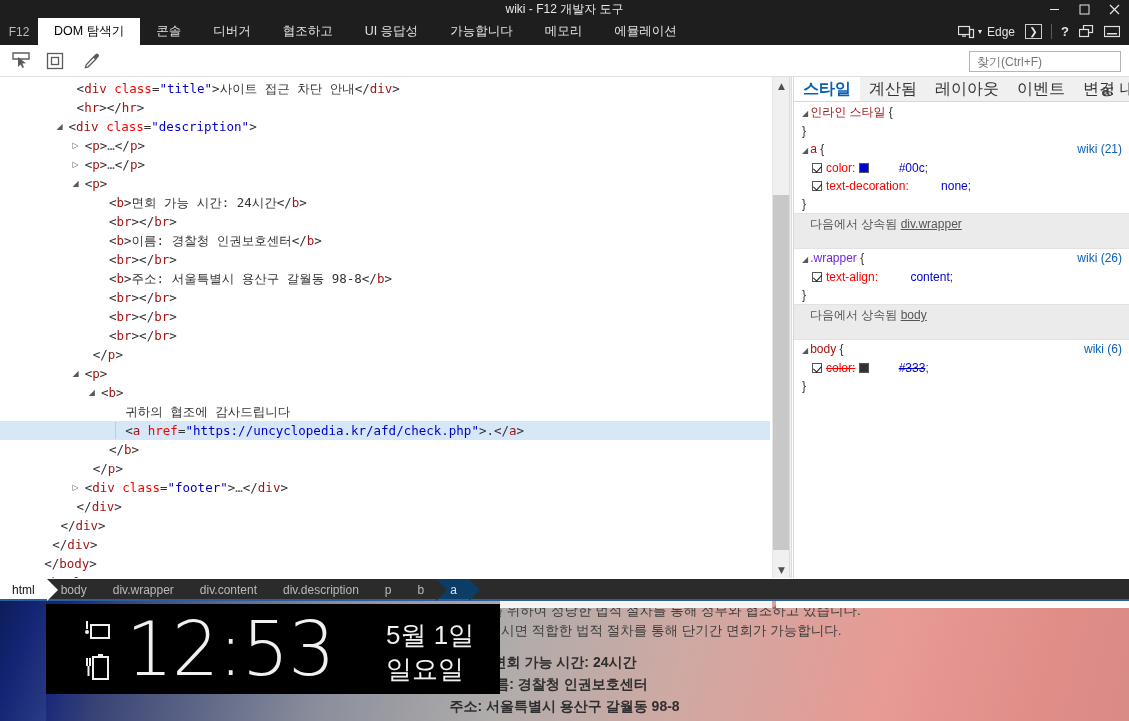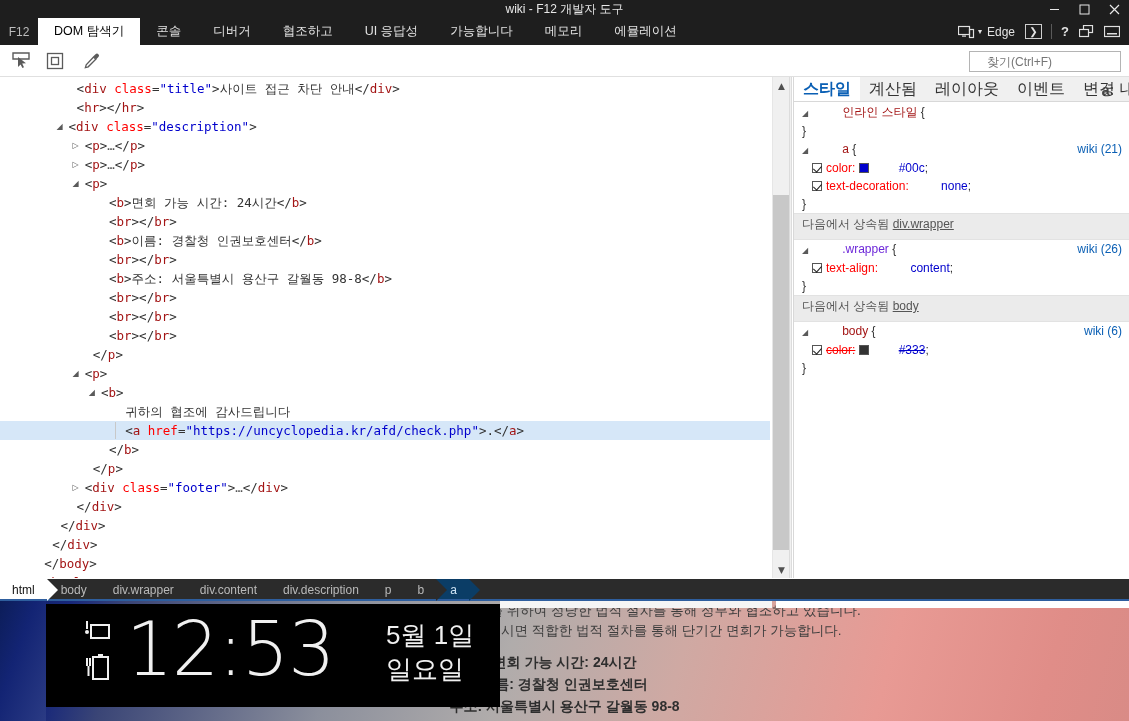--- a/index.html
+++ b/index.html
@@ -124,21 +124,21 @@
   }
 
   .findbox {
     position: absolute;
     right: 8px; top: 6px;
     width: 152px; height: 21px;
     border: 1px solid #b4b4b4;
     background: #ffffff;
     font-size: 12px;
     color: #15803d;
-    padding: 0 17px;
+    padding: 0 7px;
     line-height: 19px;
     font-family: "Liberation Sans", sans-serif;
     outline: none;
   }
   .findbox::placeholder { color: #767676; }
 
   
   .dom-panel {
     position: absolute;
     left: 0; top: 77px;
@@ -262,21 +262,21 @@
   .srule-head {
     position: relative;
     height: 19px; line-height: 19px;
     padding-left: 8px;
     white-space: nowrap;
   }
   .srule-head .tw {
     color: #5a5a5a; font-size: 8px; margin-right: 2px;
     font-family: "DejaVu Sans", sans-serif;
   }
-  .sel-name { color: #a31515; margin-left: 32px; }
+  .sel-name { color: #a31515; }
   .sel-name.dark { color: #6d28d9; }
   .srule-src {
     position: absolute;
     right: 8px; top: 0;
     color: #0a5fb4;
     font-size: 12px;
     line-height: 19px;
     text-decoration: none;
     cursor: pointer;
   }
@@ -313,22 +313,22 @@
     vertical-align: -1px;
     margin-right: 1px;
   }
   .srule-close {
     height: 18px; line-height: 18px;
     padding-left: 8px;
     color: #333333;
   }
   .inherit-bar {
     background: #ebebeb;
-    height: 27px; line-height: 21px;
-    padding-left: 8px;
+    height: 36px; line-height: 21px;
+    padding-left: 16px;
     color: #555555;
     font-size: 12px;
     border-top: 1px solid #e2e2e2;
     border-bottom: 1px solid #e2e2e2;
     white-space: nowrap;
   }
   .inherit-bar u { cursor: pointer; }
   .a-colon-btn {
     position: absolute;
     right: 8px; top: 3px;
@@ -437,21 +437,21 @@
     position: absolute;
     left: 0; top: 601px;
     width: 46px; height: 120px;
     background: linear-gradient(110deg, #0c1d59 0%, #132474 40%, #2b3b84 100%);
   }
 
   
   .clock-overlay {
     position: absolute;
     left: 46px; top: 604px;
-    width: 454px; height: 103px;
+    width: 454px; height: 90px;
     background: #000000;
     color: #f2f2f2;
     overflow: hidden;
   }
   .clock-icons {
     position: absolute;
     left: 36px; top: 14px;
     display: flex;
     flex-direction: column;
     gap: 10px;

